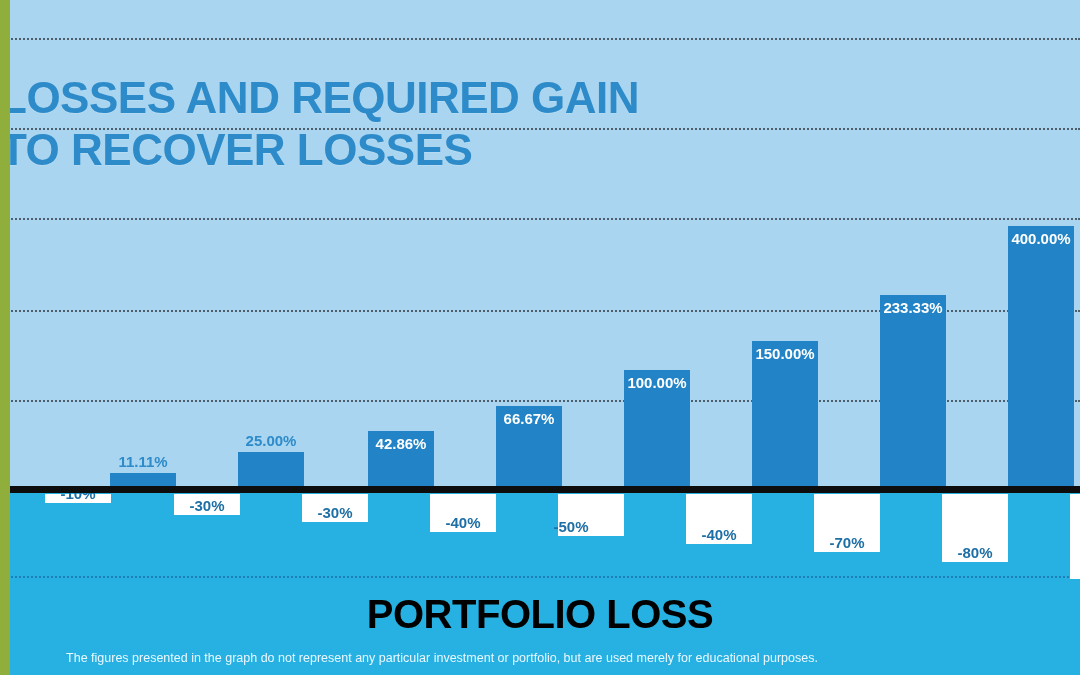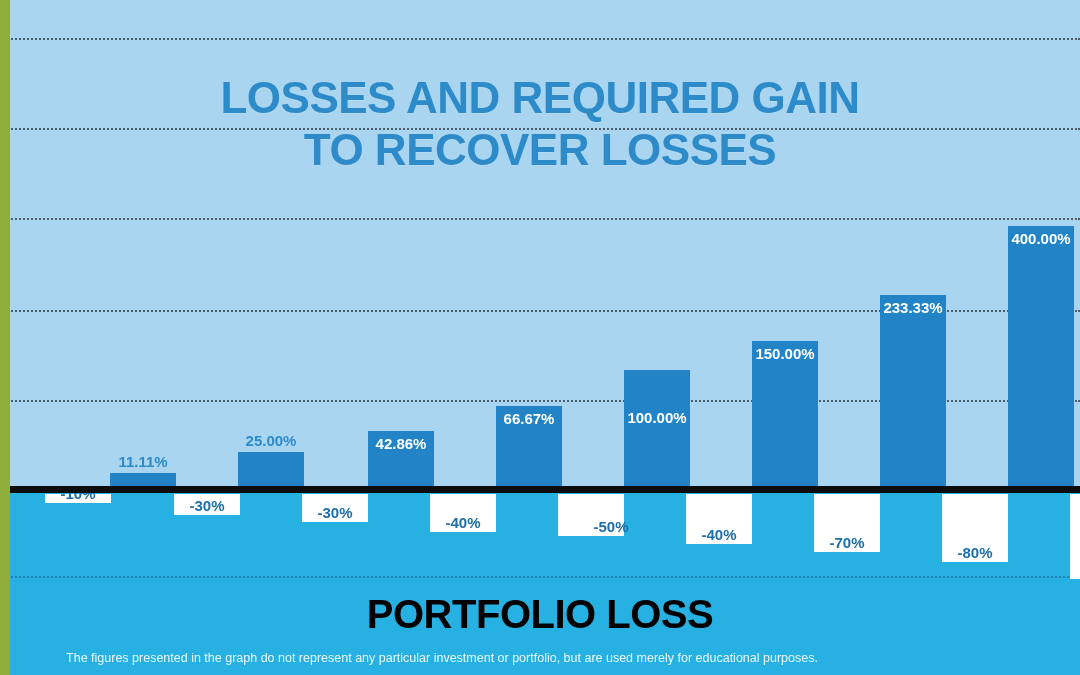--- a/index.html
+++ b/index.html
@@ -15,21 +15,21 @@
   .upper-bg{position:absolute;left:0;top:0;width:1080px;height:490px;background:#a9d5f0;}
   .lower-bg{position:absolute;left:0;top:490px;width:1080px;height:185px;background:#27b1e3;}
 
   .gridline{position:absolute;left:0;width:1080px;height:0;
     border-top:2px dotted #3d4a57;opacity:.85;}
   .gridline.low{border-top-color:#1a6fa8;opacity:.75;}
 
   .baseline{position:absolute;left:0;top:486px;width:1080px;height:7px;background:#0d0d0d;z-index:20;}
 
   .title{
-    position:absolute;left:0;top:72px;width:1080px;text-align:center;
+    position:absolute;left:0;top:72px;width:1080px;text-align:left;
     color:#2e8bc9;font-weight:bold;font-size:44px;line-height:1.18;
     letter-spacing:-0.5px;z-index:12;
     text-shadow:0 1px 0 rgba(255,255,255,.15);
   }
   .title .l2{display:block;}
 
   .plot{position:absolute;left:0;top:0;width:1080px;height:675px;z-index:10;}
 
   .bar{position:absolute;background:#2284c6;}
   .bar-label{
@@ -81,23 +81,23 @@
       <div class="loss-label" style="left: 154px; width: 106px; top: 497px;">-30%</div>
       <div class="bar" style="left: 368px; width: 66px; top: 431px; height: 59px;"></div>
       <div class="bar-label" style="left: 346px; width: 110px; top: 435px;">42.86%</div>
       <div class="lossbox" style="left: 302px; width: 66px; top: 494px; height: 28px;"></div>
       <div class="loss-label" style="left: 282px; width: 106px; top: 504px;">-30%</div>
       <div class="bar" style="left: 496px; width: 66px; top: 406px; height: 84px;"></div>
       <div class="bar-label" style="left: 474px; width: 110px; top: 410px;">66.67%</div>
       <div class="lossbox" style="left: 430px; width: 66px; top: 494px; height: 38px;"></div>
       <div class="loss-label" style="left: 410px; width: 106px; top: 514px;">-40%</div>
       <div class="bar" style="left: 624px; width: 66px; top: 370px; height: 120px;"></div>
-      <div class="bar-label" style="left: 602px; width: 110px; top: 374px; margin-top: 35px;">100.00%</div>
+      <div class="bar-label" style="left: 602px; width: 110px; top: 374px;">100.00%</div>
       <div class="lossbox" style="left: 558px; width: 66px; top: 494px; height: 42px;"></div>
-      <div class="loss-label" style="left: 558px; width: 106px; top: 518px;">-50%</div>
+      <div class="loss-label" style="left: 518px; width: 106px; top: 518px;">-50%</div>
       <div class="bar" style="left: 752px; width: 66px; top: 341px; height: 149px;"></div>
       <div class="bar-label" style="left: 730px; width: 110px; top: 345px;">150.00%</div>
       <div class="lossbox" style="left: 686px; width: 66px; top: 494px; height: 50px;"></div>
       <div class="loss-label" style="left: 666px; width: 106px; top: 526px;">-40%</div>
       <div class="bar" style="left: 880px; width: 66px; top: 295px; height: 195px;"></div>
       <div class="bar-label" style="left: 858px; width: 110px; top: 299px;">233.33%</div>
       <div class="lossbox" style="left: 814px; width: 66px; top: 494px; height: 58px;"></div>
       <div class="loss-label" style="left: 794px; width: 106px; top: 534px;">-70%</div>
       <div class="bar" style="left: 1008px; width: 66px; top: 226px; height: 264px;"></div>
       <div class="bar-label" style="left: 986px; width: 110px; top: 230px;">400.00%</div>

